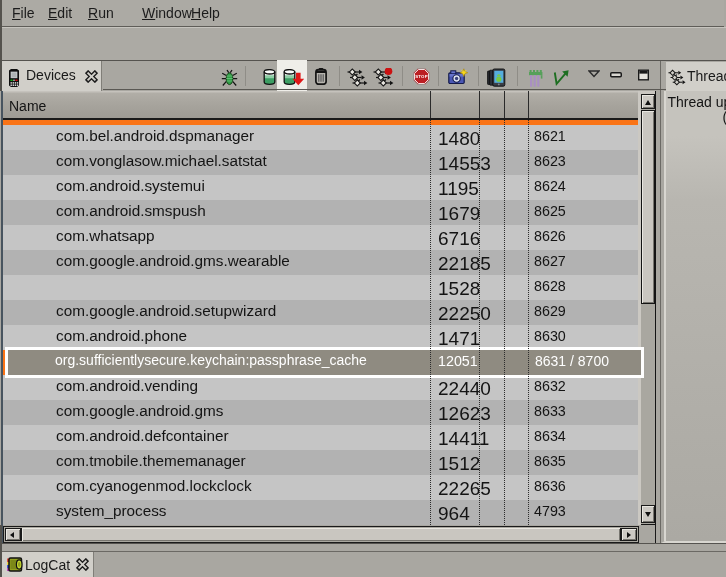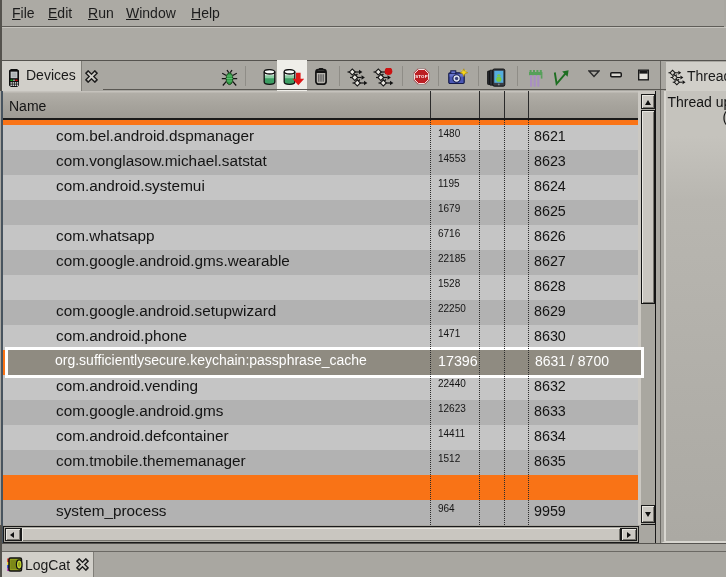--- a/index.html
+++ b/index.html
@@ -7,30 +7,30 @@
 .abs{position:absolute}
 
 #menubar{left:0;top:0;width:724px;height:27px;background:#acaaa4;border-bottom:1.5px solid #5f5d58}
 #menubar span{position:absolute;top:5px;font-size:14px;color:#1c1c1c}
 #menubar u{text-decoration:underline}
 
 #toolstrip{left:0;top:27px;width:726px;height:34px;background:#acaaa4;border-top:1px solid #c6c4be;border-bottom:1.5px solid #55534f}
 
 #tabband{left:0;top:61px;width:660px;height:30px;background:#a9a7a1}
 .tab{position:absolute;background:#d1cfc9}
-#devtab{left:0;top:0;width:82px;height:30px;border-right:1px solid #807e78}
+#devtab{left:0;top:0;width:102px;height:30px;border-right:1px solid #807e78}
 .tabtxt{position:absolute;font-size:14px;color:#1a1a1a}
 
 #lborder{left:1px;top:91px;width:2px;height:452px;background:#48545f}
 #theader{left:3px;top:91px;width:635px;height:29px;background:linear-gradient(#c5c2bc 0 1px,#b1aea7 2px,#a8a59e 45%,#9e9b94);border-bottom:2px solid #1a1a1a}
 #theader .hl{position:absolute;top:0;width:1px;height:27px;background:#2a2a2a}
 #tbody{left:3px;top:120px;width:635px;height:405px;background:#f97316;border-bottom:1px solid #1a1a1a}
 .row{position:absolute;left:0;width:635px;height:25px}
 .row .nm{position:absolute;left:53px;top:2.5px;white-space:nowrap;font-size:15.3px;line-height:1}
-.row .pid{position:absolute;left:435px;top:3.5px;font-size:10px;line-height:1}
+.row .pid{position:absolute;left:435px;top:3.5px;font-size:19px;line-height:1}
 .row .prt{position:absolute;left:531px;top:3.5px;font-size:14.3px;line-height:1}
 .odd{background:#c5c5c5}
 .even{background:#b2b2b2}
 #selrow{position:absolute;left:2px;top:227px;width:639px;height:31px;background:#8f8b81;border:3px solid #fff;color:#fff;z-index:3}
 .dot{position:absolute;top:0;width:1px;height:405px;z-index:4;
   background:repeating-linear-gradient(to bottom,#2c2c2c 0,#2c2c2c 1px,transparent 1px,transparent 2px)}
 .sbtn{position:absolute;background:#ccc9c3;border:1px solid #1a1a1a}
 .bev{box-shadow:inset 1px 1px 0 #e9e7e1, inset -1px -1px 0 #77756f}
 .tri{position:absolute;width:0;height:0}
 
@@ -45,21 +45,21 @@
 svg{position:absolute}
 .sep{position:absolute;top:6px;width:1px;height:20px;background:#8f8d87}
 </style></head>
 <body>
 <div class="abs" style="left:0;top:0;width:1.5px;height:91px;background:#54524d;z-index:9"></div>
 <div class="abs" style="left:0;top:525px;width:1.5px;height:52px;background:#54524d;z-index:9"></div>
 <div class="abs" id="menubar">
   <span style="left:12px"><u>F</u>ile</span>
   <span style="left:48px"><u>E</u>dit</span>
   <span style="left:88px"><u>R</u>un</span>
-  <span style="left:126px"><u>W</u>indow</span>
+  <span style="left:142px"><u>W</u>indow</span>
   <span style="left:191px"><u>H</u>elp</span>
 </div>
 <div class="abs" id="toolstrip"></div>
 
 <div class="abs" style="left:103px;top:89px;width:557px;height:1px;background:#5a5853;z-index:2"></div>
 <div class="abs" style="left:660px;top:89px;width:6px;height:1px;background:#5a5853;z-index:2"></div>
 <div class="abs" id="tabband">
   <div class="tab" id="devtab">
     <svg style="left:9px;top:8px" width="10" height="18" viewBox="0 0 10 18">
       <path d="M2 0 h6 l2 1.6 v14.8 l-2 1.6 h-6 l-2-1.6 V1.6 z" fill="#0e0e0e"></path>
@@ -259,20 +259,21 @@
       <span class="nm">com.vonglasow.michael.satstat</span>
       <span class="pid">14553</span>
       <span class="prt">8623</span>
     </div>
     <div class="row odd" style="top:55px">
       <span class="nm">com.android.systemui</span>
       <span class="pid">1195</span>
       <span class="prt">8624</span>
     </div>
     <div class="row even" style="top:80px">
+      <span class="nm">com.android.smspush</span>
       <span class="pid">1679</span>
       <span class="prt">8625</span>
     </div>
     <div class="row odd" style="top:105px">
       <span class="nm">com.whatsapp</span>
       <span class="pid">6716</span>
       <span class="prt">8626</span>
     </div>
     <div class="row even" style="top:130px">
       <span class="nm">com.google.android.gms.wearable</span>
@@ -288,21 +289,21 @@
       <span class="pid">22250</span>
       <span class="prt">8629</span>
     </div>
     <div class="row odd" style="top:205px">
       <span class="nm">com.android.phone</span>
       <span class="pid">1471</span>
       <span class="prt">8630</span>
     </div>
     <div id="selrow">
       <span style="position:absolute;left:47px;top:2.7px;font-size:14px;line-height:1;white-space:nowrap">org.sufficientlysecure.keychain:passphrase_cache</span>
-      <span style="position:absolute;left:430px;top:3.5px;font-size:14.3px;line-height:1">17396</span>
+      <span style="position:absolute;left:430px;top:3.5px;font-size:14.3px;line-height:1">12051</span>
       <span style="position:absolute;left:527px;top:3.5px;font-size:14px;line-height:1">8631 / 8700</span>
     </div>
     <div class="row odd" style="top:255px">
       <span class="nm">com.android.vending</span>
       <span class="pid">22440</span>
       <span class="prt">8632</span>
     </div>
     <div class="row even" style="top:280px">
       <span class="nm">com.google.android.gms</span>
       <span class="pid">12623</span>
@@ -311,24 +312,29 @@
     <div class="row odd" style="top:305px">
       <span class="nm">com.android.defcontainer</span>
       <span class="pid">14411</span>
       <span class="prt">8634</span>
     </div>
     <div class="row even" style="top:330px">
       <span class="nm">com.tmobile.thememanager</span>
       <span class="pid">1512</span>
       <span class="prt">8635</span>
     </div>
+    <div class="row odd" style="top:355px">
+      <span class="nm">com.cyanogenmod.lockclock</span>
+      <span class="pid">22265</span>
+      <span class="prt">8636</span>
+    </div>
     <div class="row even" style="top:380px">
       <span class="nm">system_process</span>
       <span class="pid">964</span>
-      <span class="prt">9959</span>
+      <span class="prt">4793</span>
     </div>
     <div class="dot" style="left:427px"></div>
     <div class="dot" style="left:476px"></div>
     <div class="dot" style="left:501px"></div>
     <div class="dot" style="left:525px"></div>
   </div>
 
 <div class="abs" style="left:638px;top:91px;width:3px;height:434px;background:#cbc8c2;z-index:1"></div>
 
 <div class="abs" style="left:641px;top:91px;width:15px;height:434px;background:#a9a7a0;border-right:1.5px solid #141414;border-bottom:1.5px solid #141414">

